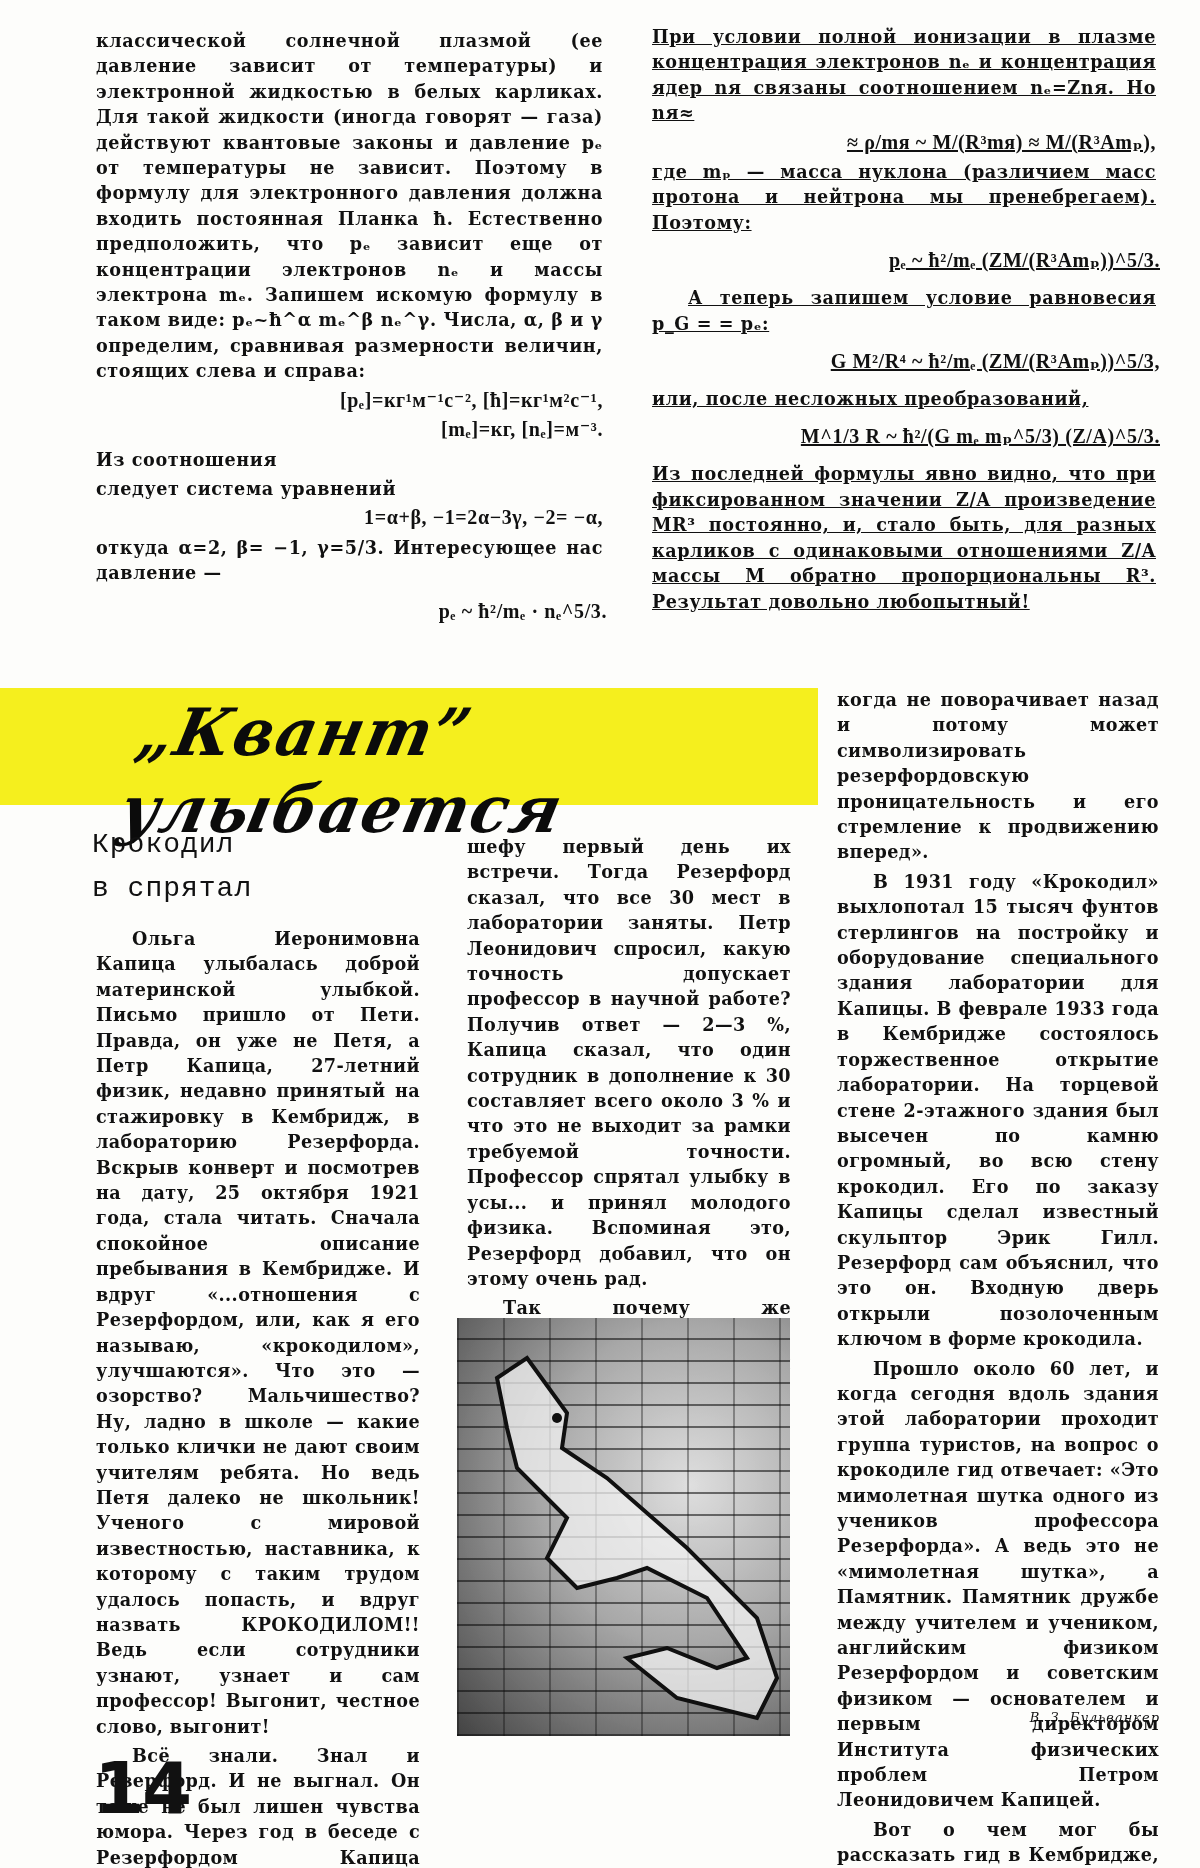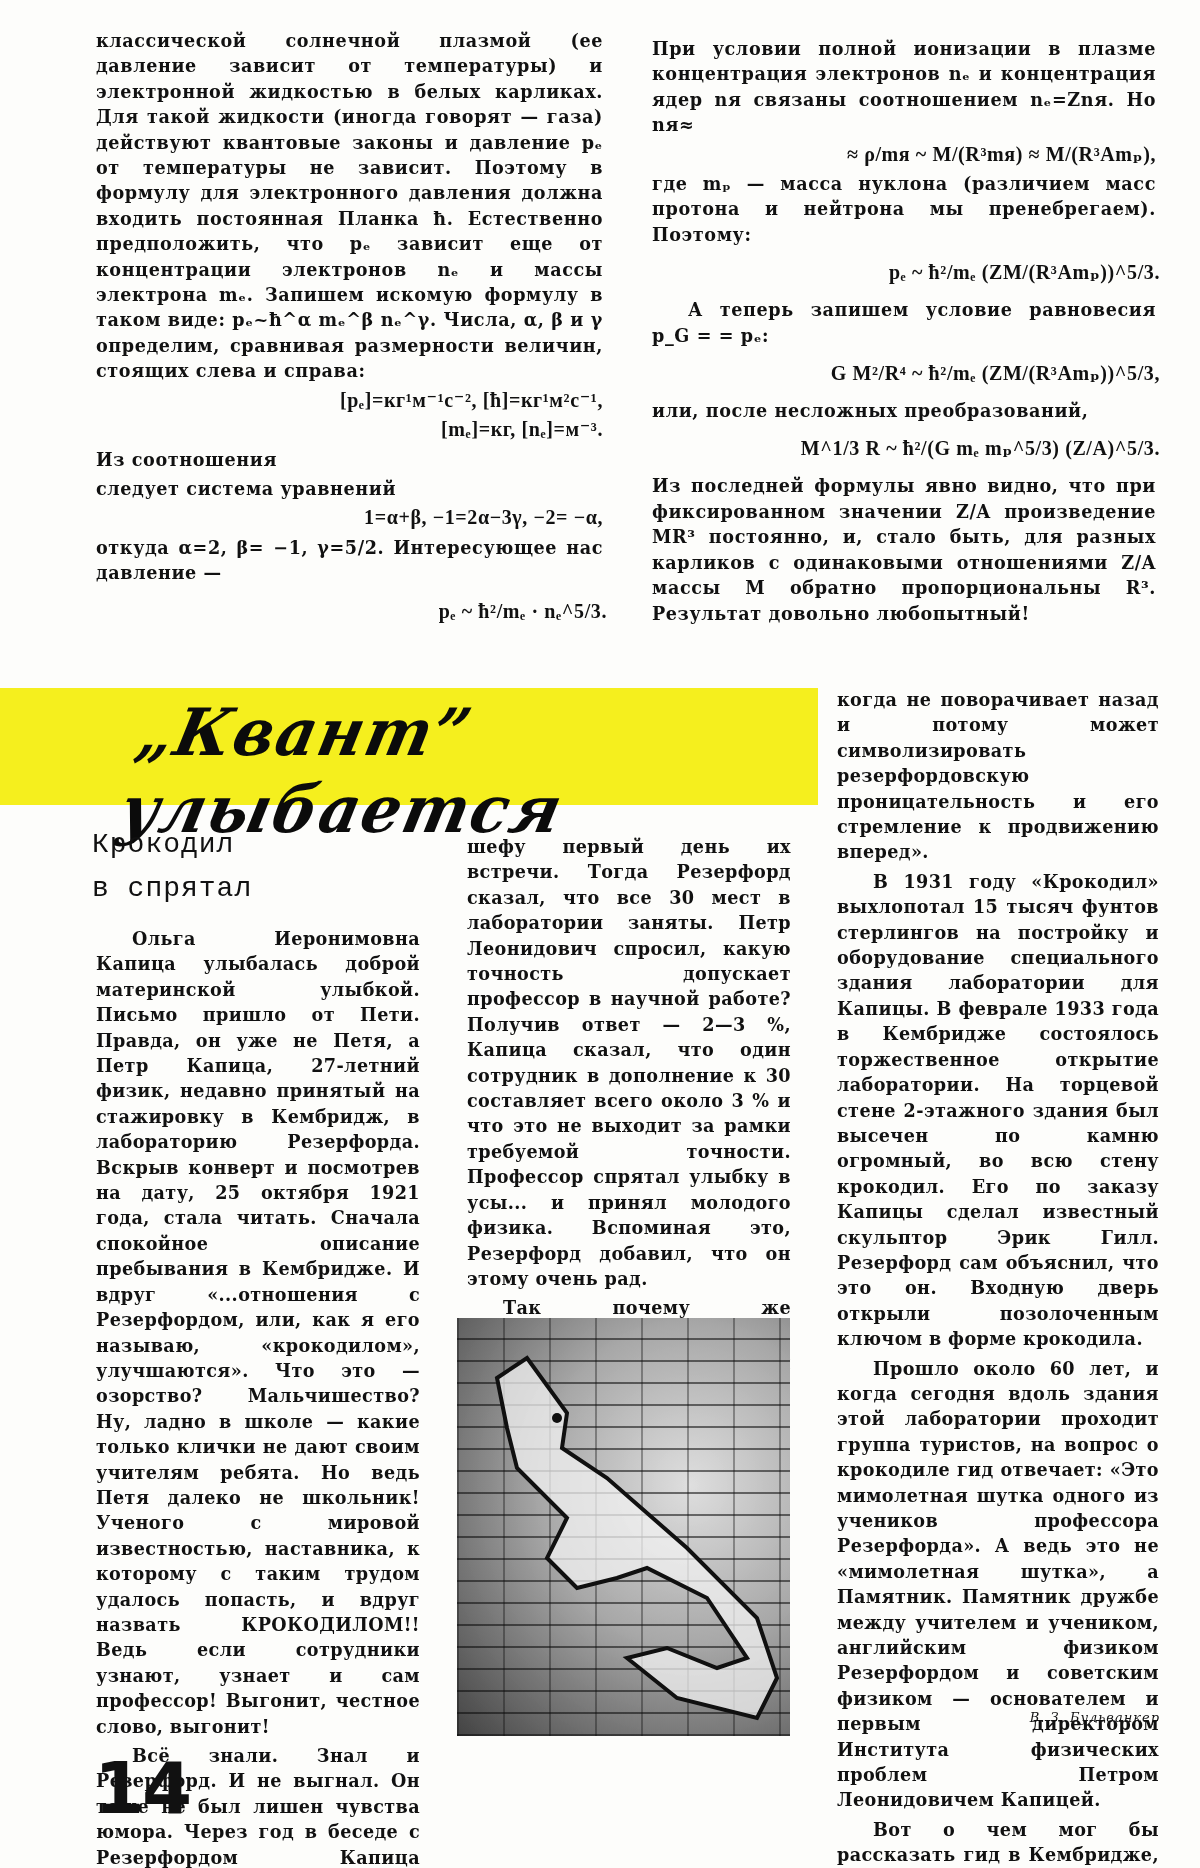--- a/index.html
+++ b/index.html
@@ -11,21 +11,21 @@
   .col {
     position: absolute; font-size: 17.6px; line-height: 25.4px;
     text-align: justify; letter-spacing: 0.6px; font-weight: bold;
   }
   .col p { margin: 4px; }
   .ind { text-indent: 36px; }
   .eq { text-align: right; font-family: "Liberation Serif", "DejaVu Serif", serif; font-size: 20px; font-weight: bold; margin: 3px 0; }
   .eq.big { margin: 10px 0; line-height: 30px; }
 
   #col-top-left { left: 92px; top: 24px; width: 515px; }
-  #col-top-right { left: 648px; top: 32px; width: 512px; }
+  #col-top-right { left: 648px; top: 20px; width: 512px; text-decoration: underline; }
 
   #banner {
     position: absolute; left: 0; top: 688px; width: 818px; height: 117px;
     background: #f5ef1e;
   }
   #banner-title {
     position: absolute; left: 130px; top: 10px; font-size: 62px;
     font-family: "DejaVu Serif", serif; font-style: italic; font-weight: bold;
     letter-spacing: 2px; transform: skewX(-12deg) scaleY(1.05); color: #0b0b0b;
   }
@@ -61,21 +61,21 @@
 </head>
 <body>
 
 <div id="col-top-left" class="col">
   <p>классической солнечной плазмой (ее давление зависит от температуры) и электронной жидкостью в белых карликах. Для такой жидкости (иногда говорят — газа) действуют квантовые законы и давление pₑ от температуры не зависит. Поэтому в формулу для электронного давления должна входить постоянная Планка ħ. Естественно предположить, что pₑ зависит еще от концентрации электронов nₑ и массы электрона mₑ. Запишем искомую формулу в таком виде: pₑ~ħ^α mₑ^β nₑ^γ. Числа, α, β и γ определим, сравнивая размерности величин, стоящих слева и справа:</p>
   <p class="eq">[pₑ]=кг¹м⁻¹с⁻², [ħ]=кг¹м²с⁻¹,</p>
   <p class="eq">[mₑ]=кг, [nₑ]=м⁻³.</p>
   <p>Из соотношения</p>
   <p>следует система уравнений</p>
   <p class="eq">1=α+β, −1=2α−3γ, −2= −α,</p>
-  <p>откуда α=2, β= −1, γ=5/2. Интересующее нас давление —</p>
+  <p>откуда α=2, β= −1, γ=5/3. Интересующее нас давление —</p>
   <p class="eq big">pₑ ~ ħ²/mₑ · nₑ^5/3.</p>
 </div>
 
 <div id="col-top-right" class="col">
   <p>При условии полной ионизации в плазме концентрация электронов nₑ и концентрация ядер nя связаны соотношением nₑ=Znя. Но nя≈</p>
   <p class="eq">≈ ρ/mя ~ M/(R³mя) ≈ M/(R³Amₚ),</p>
   <p>где mₚ — масса нуклона (различием масс протона и нейтрона мы пренебрегаем). Поэтому:</p>
   <p class="eq big">pₑ ~ ħ²/mₑ (ZM/(R³Amₚ))^5/3.</p>
   <p class="ind">А теперь запишем условие равновесия p_G = = pₑ:</p>
   <p class="eq big">G M²/R⁴ ~ ħ²/mₑ (ZM/(R³Amₚ))^5/3,</p>

